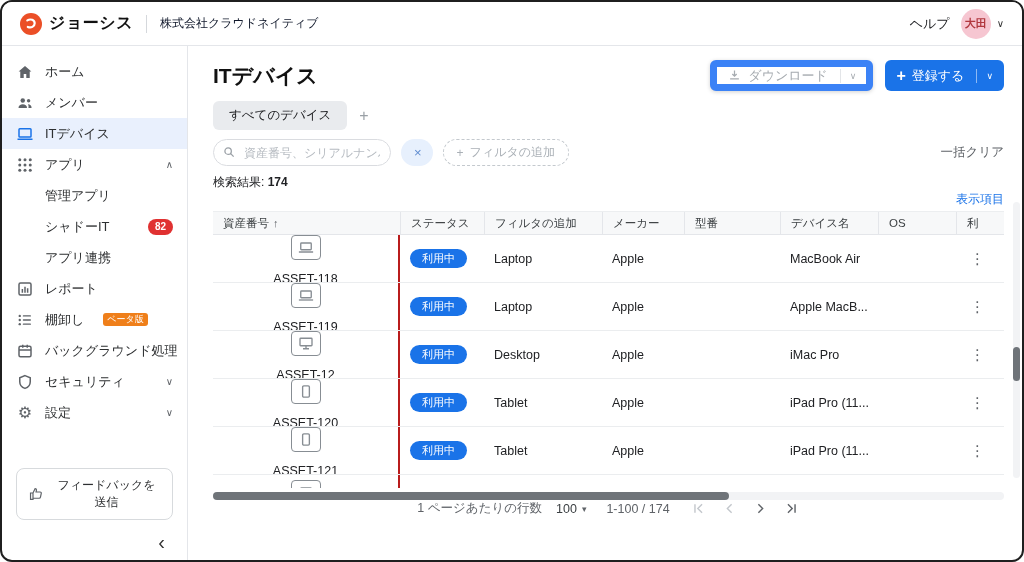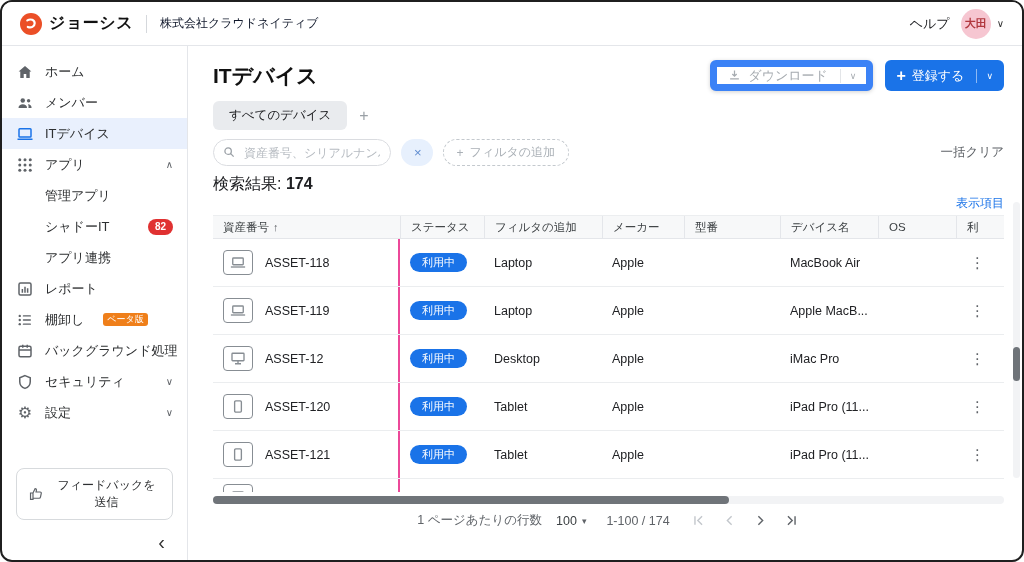--- a/index.html
+++ b/index.html
@@ -83,21 +83,21 @@
   .search-icn { position:absolute; left:9px; top:6px; width:14px; height:14px; color:#9aa0a6; }
   .search-icn svg { width:100%; height:100%; }
   .chip { display:flex; align-items:center; gap:8px; background:#e7f0fd; border-radius:15px;
           height:27px; padding:0 11px 0 13px; font-size:12px; color:#1d4f91; cursor:pointer; }
   .chip-x { color:#5f8cd0; font-size:13px; line-height:1; cursor:pointer; }
   .add-filter { display:flex; align-items:center; gap:6px; border:1px dashed #c4c9ce;
                 border-radius:15px; height:27px; padding:0 13px; font-size:12px;
                 color:#aab0b6; background:#fff; cursor:pointer; }
   .clear-all { margin-left:auto; font-size:12.5px; color:#5f6368; cursor:pointer; }
 
-  .results-row { margin-top:8px; font-size:16px; color:#202124; }
+  .results-row { margin-top:8px; font-size:12px; color:#202124; }
   .results-count { font-weight:bold; }
   .columns-row { display:flex; justify-content:flex-end; margin-top:0; }
   .columns-link { font-size:12px; color:#1a73e8; cursor:pointer; }
 
   
   .table { margin-top:3px; }
   .thead { display:flex; background:#f7f8f9; height:24px; align-items:stretch;
            border-top:1px solid #eceef0; border-bottom:1px solid #e4e6ea; }
   .th { font-size:11.5px; color:#3c4043; padding:0 10px; display:flex;
         align-items:center; gap:4px; cursor:pointer; white-space:nowrap; overflow:hidden; }
@@ -108,21 +108,21 @@
   .c2 { width:118px; flex-shrink:0; }
   .c3 { width:82px;  flex-shrink:0; }
   .c4 { width:96px;  flex-shrink:0; }
   .c5 { width:98px;  flex-shrink:0; }
   .c6 { width:78px;  flex-shrink:0; }
   .c7 { flex:1; min-width:0; }
   .trow { display:flex; align-items:center; height:48px; border-bottom:1px solid #ebedef;
           background:#fff; cursor:pointer; }
   .td { padding:0 10px; font-size:12.5px; color:#202124; display:flex; align-items:center;
         height:100%; white-space:nowrap; overflow:hidden; }
-  .td.c0 { gap:12px; border-right:2px solid #ec4899; }
+  .td.c0 { gap:12px; border-right:2px solid #b91c1c;flex-direction:column; }
   .td.c7 { justify-content:flex-end; padding-right:14px; }
   .dev-box { width:30px; height:25px; border:1.5px solid #878d93; border-radius:4px;
              display:flex; align-items:center; justify-content:center; color:#878d93;
              flex-shrink:0; }
   .dev-box svg { width:18px; height:15px; }
   .pill { background:#1a73e8; color:#fff; font-size:11px; padding:4px 12px;
           border-radius:13px; line-height:1; }
   .kebab { color:#5f6368; font-size:15px; cursor:pointer; padding:0 5px; }
   .trow.partial { height:13px; overflow:hidden; border-bottom:none; align-items:flex-start; }
   .trow.partial .td { height:auto; padding-top:5px; }
@@ -130,21 +130,21 @@
   .hscroll { height:8px; background:#f2f3f5; border-radius:4px; margin-top:4px; position:relative; }
   .hscroll-thumb { position:absolute; left:0; top:0; height:8px; width:516px;
                    background:#6f7479; border-radius:4px; cursor:pointer; }
   .vscroll { position:absolute; right:2px; top:156px; width:7px; height:276px;
              background:#f2f3f5; border-radius:4px; }
   .vscroll-thumb { position:absolute; top:145px; left:0; width:7px; height:34px;
                    background:#6f7479; border-radius:4px; cursor:pointer; }
 
   
   .pagination { display:flex; justify-content:center; align-items:center; gap:20px;
-                margin-top:8px; font-size:12.5px; color:#5f6368; }
+                margin-top:0; font-size:12.5px; color:#5f6368; }
   .rpp-group { display:flex; align-items:center; gap:14px; }
   .rpp-select { display:flex; align-items:center; gap:5px; cursor:pointer; color:#3c4043; }
   .rpp-caret { font-size:9px; color:#5f6368; }
   .nav-group { display:flex; align-items:center; gap:14px; }
   .nav-btn { width:17px; height:17px; display:inline-flex; cursor:pointer; color:#5f6368; }
   .nav-btn svg { width:100%; height:100%; }
   .nav-btn.disabled { color:#c3c7cc; cursor:default; }
 </style>
 </head>
 <body>

